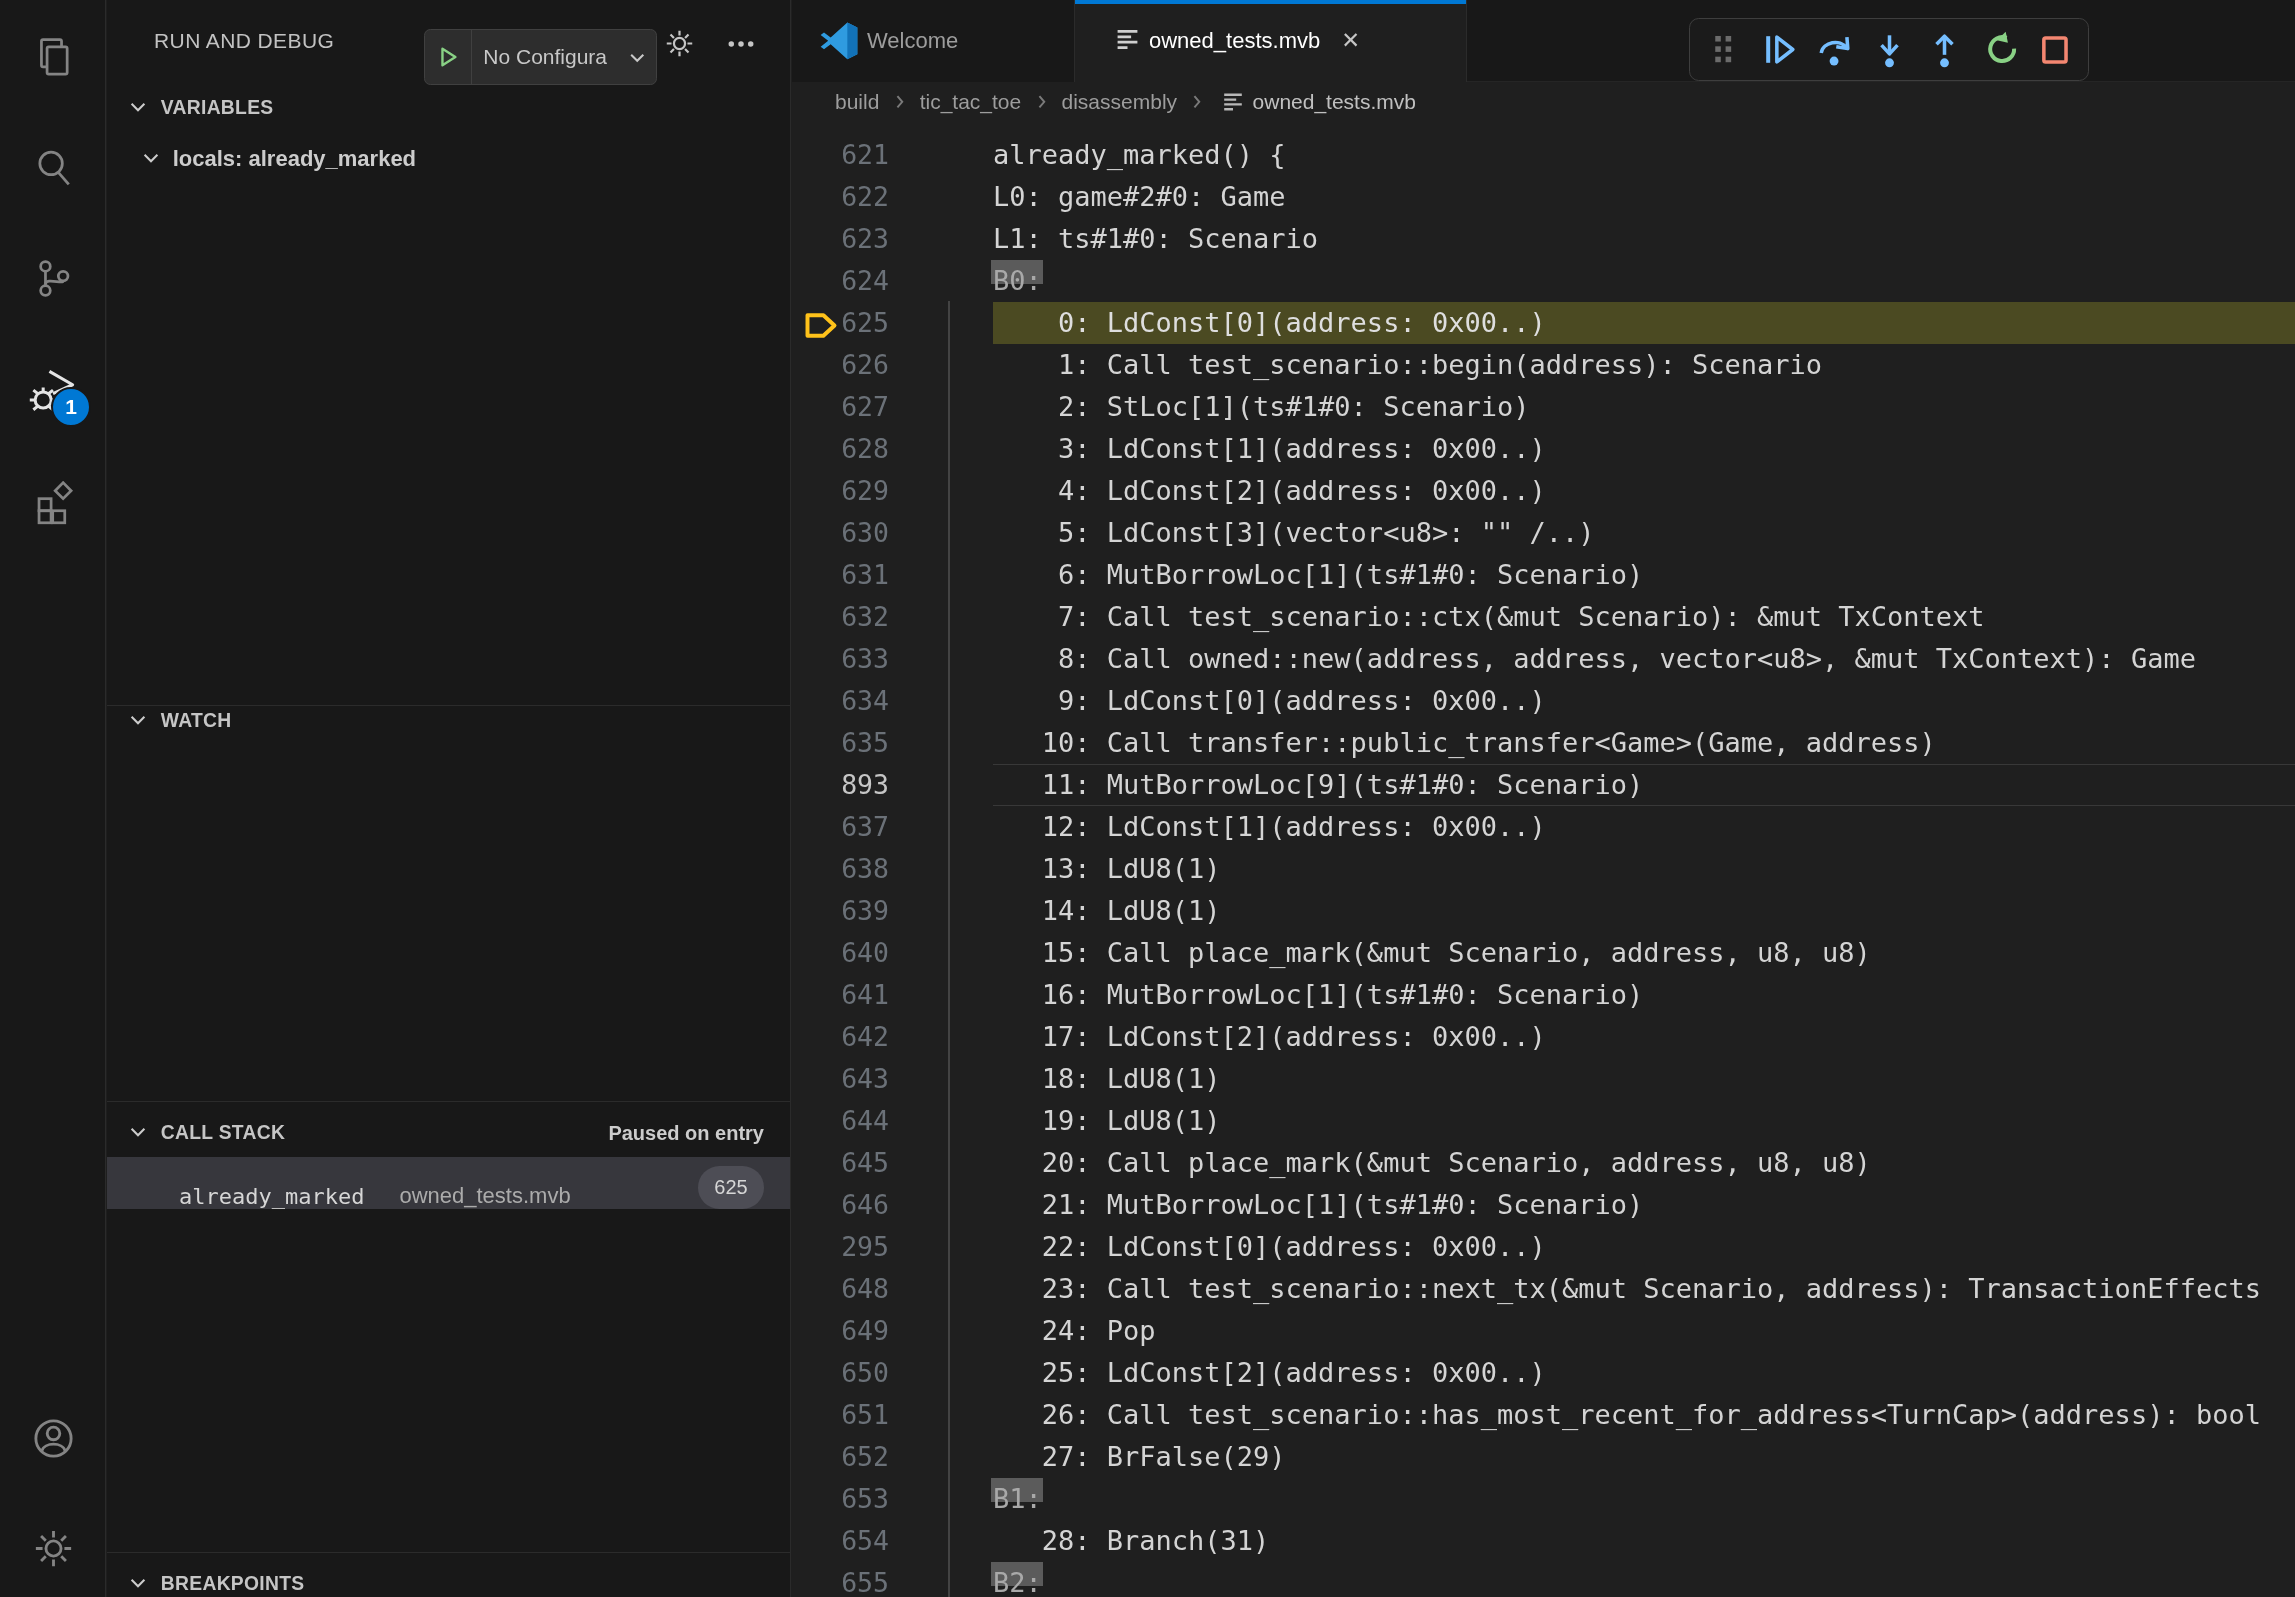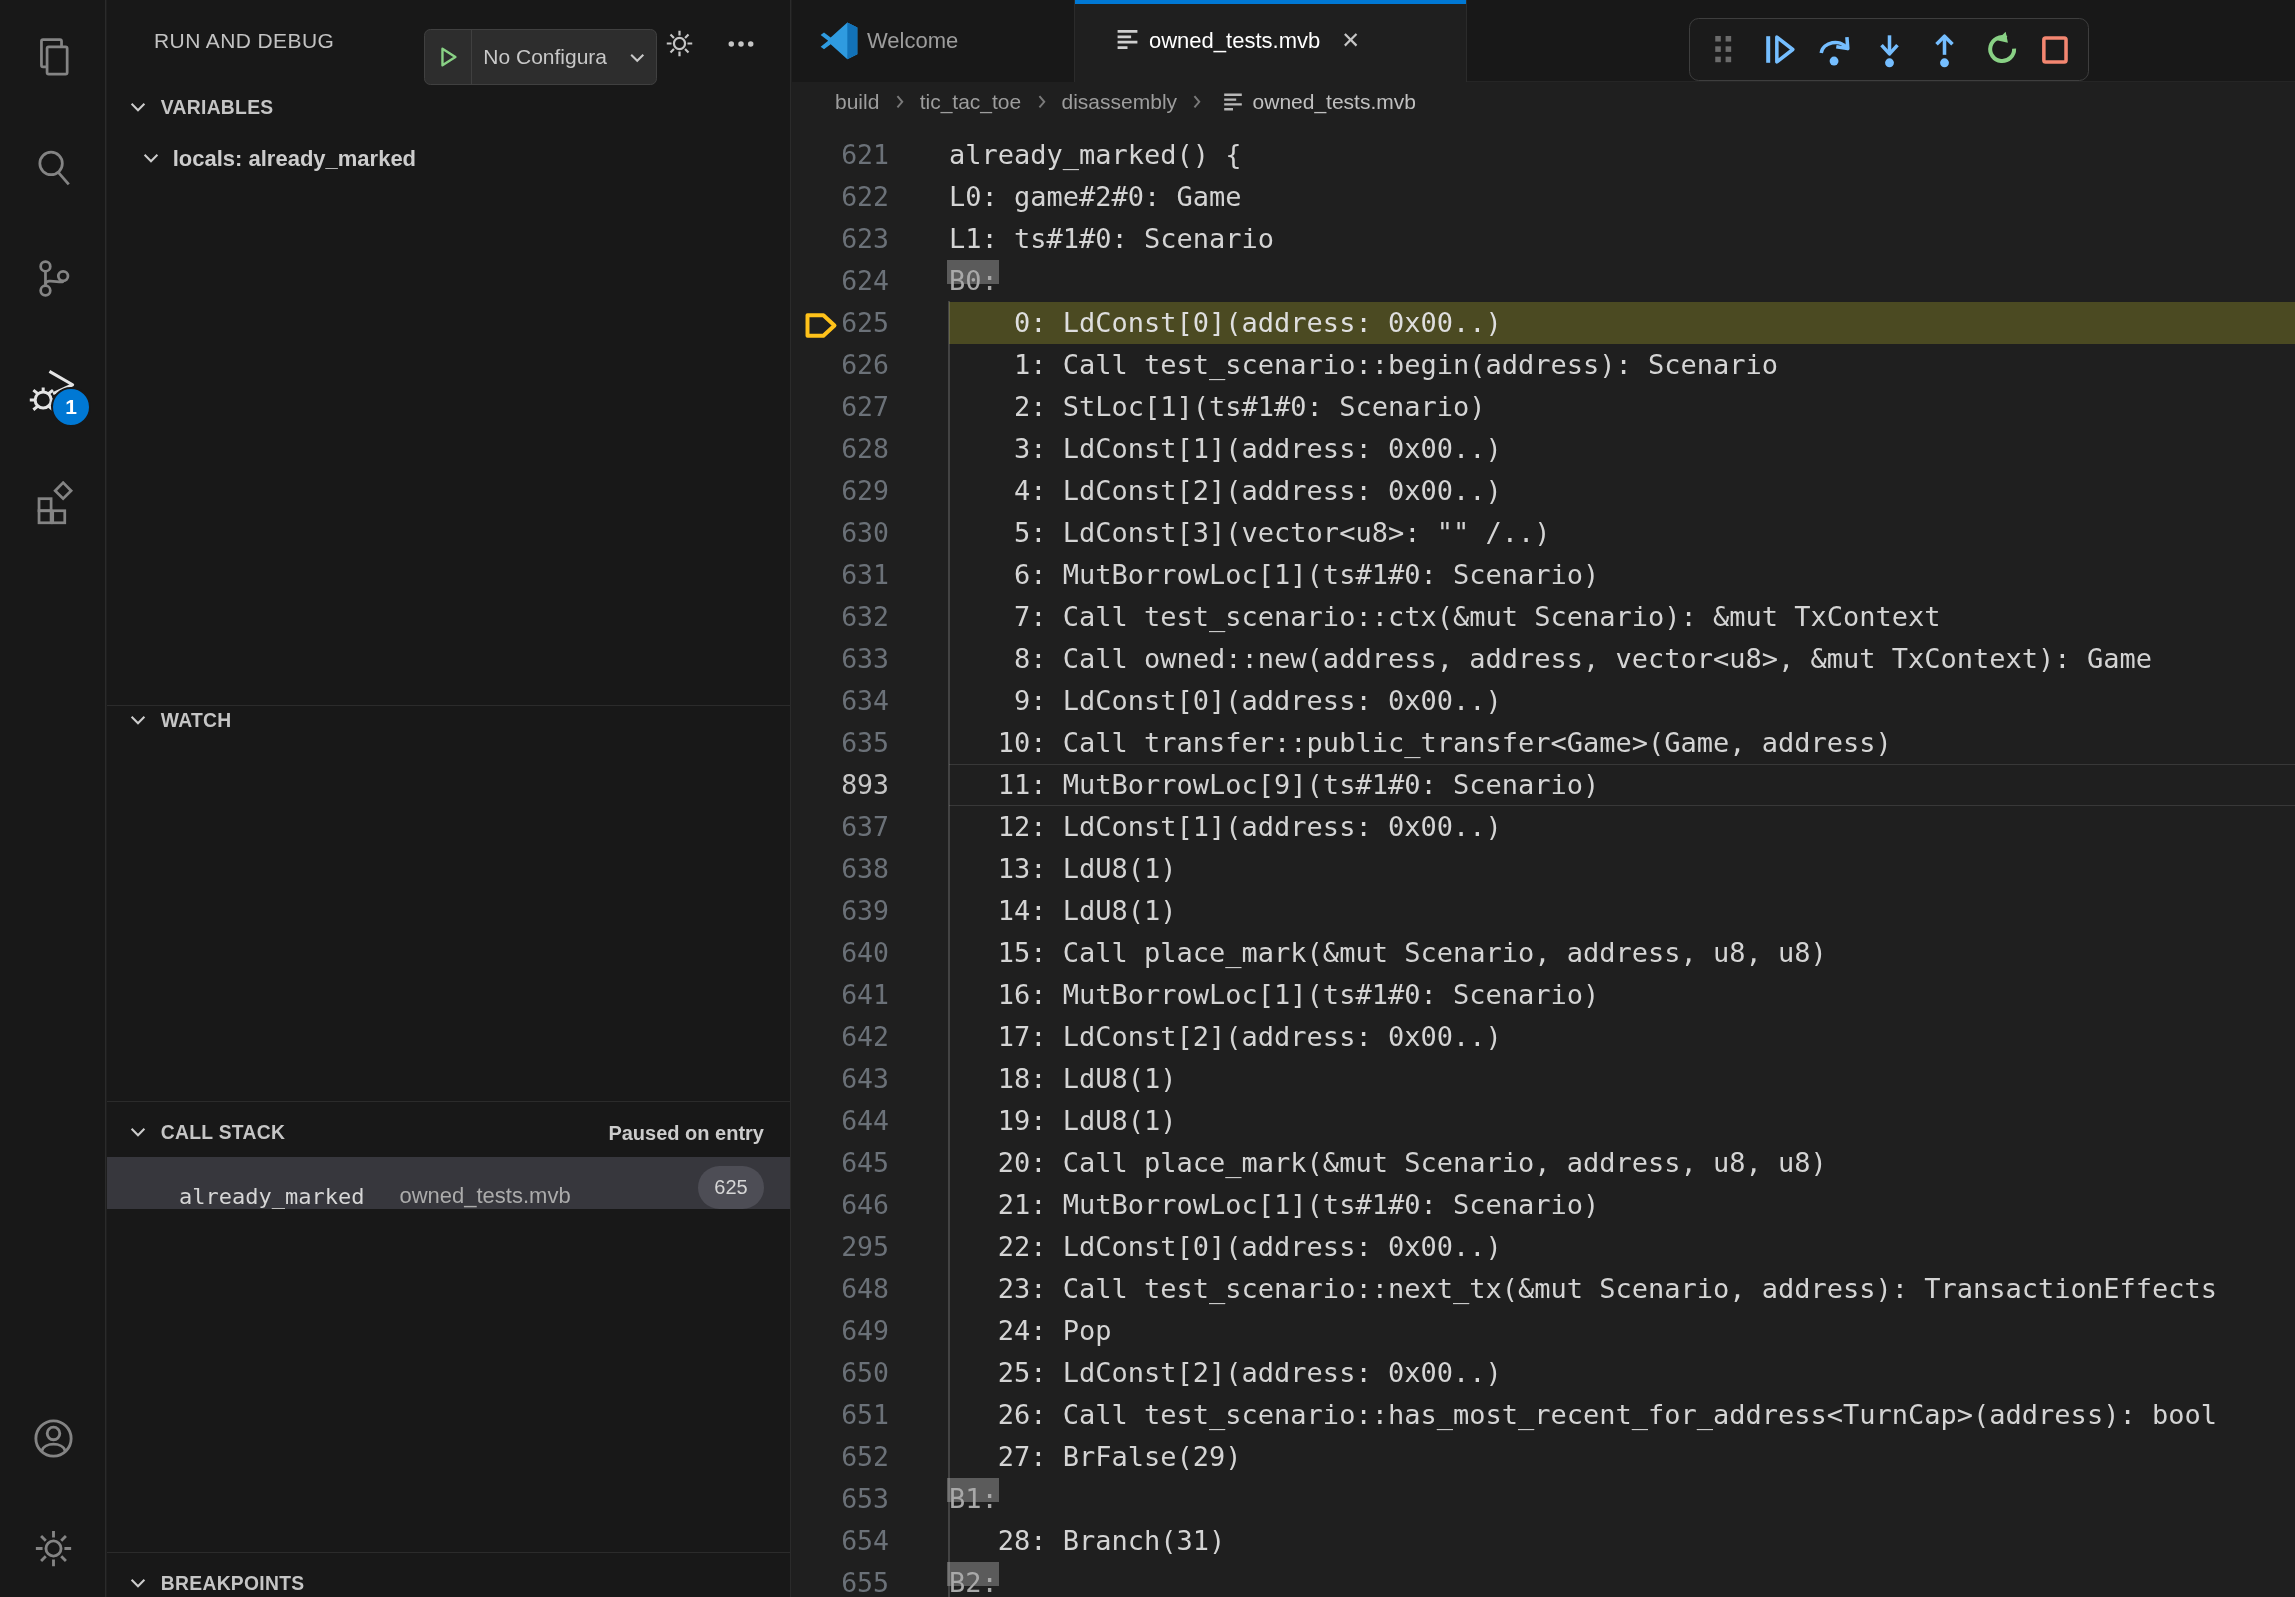--- a/index.html
+++ b/index.html
@@ -75,21 +75,21 @@
   .tab.active{ width:392px; padding-left:39px; }
   .breadcrumbs{ position:absolute; left:0; right:0; top:82px; height:40px;
     display:flex; align-items:center; padding-left:43px; background:#1f1f1f; }
   .crumb{ font-size:21px; color:#9d9d9d; white-space:nowrap; }
   .crumb.last{ color:#c0c0c0; margin-left:8px; }
   .crumb-sep{ margin:0 11.3px; display:flex; align-items:center; }
   .crumb-sep svg{ stroke:#7a7a7a; fill:none; stroke-width:2.4; }
   .bc-file-icon{ margin-left:3.2px; display:flex; align-items:center; }
   
   .code{ position:absolute; left:0; right:0; top:122px; bottom:0; overflow:hidden; padding-top:12px; }
-  .code-line{ display:flex; height:42px; position:relative; }
+  .code-line{ display:flex; height:42px; position:relative;gap:44px; }
   .gutter{
     flex:none; width:157px; text-align:right; padding-right:60px; position:relative;
     font-family:"DejaVu Sans Mono", monospace; font-size:26.5px; line-height:42px; color:#6b7178;
   }
   .body{
     flex:1; white-space:pre; font-family:"DejaVu Sans Mono", monospace;
     font-size:27px; line-height:42px; color:#d4d4d4;
   }
   .code-line.current .body{ background:#4b4a22; color:#dedede; }
   .code-line.cursor .body{ border-top:1.6px solid #383838; border-bottom:1.6px solid #383838; line-height:39px; }

